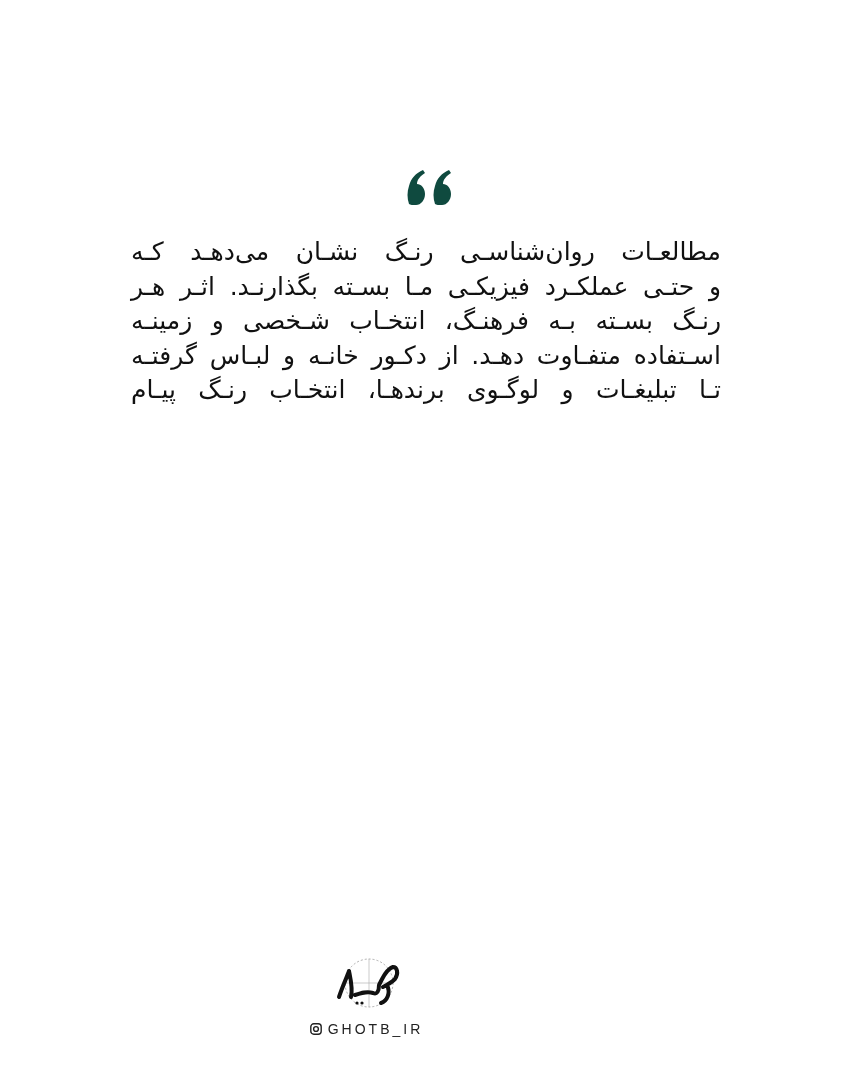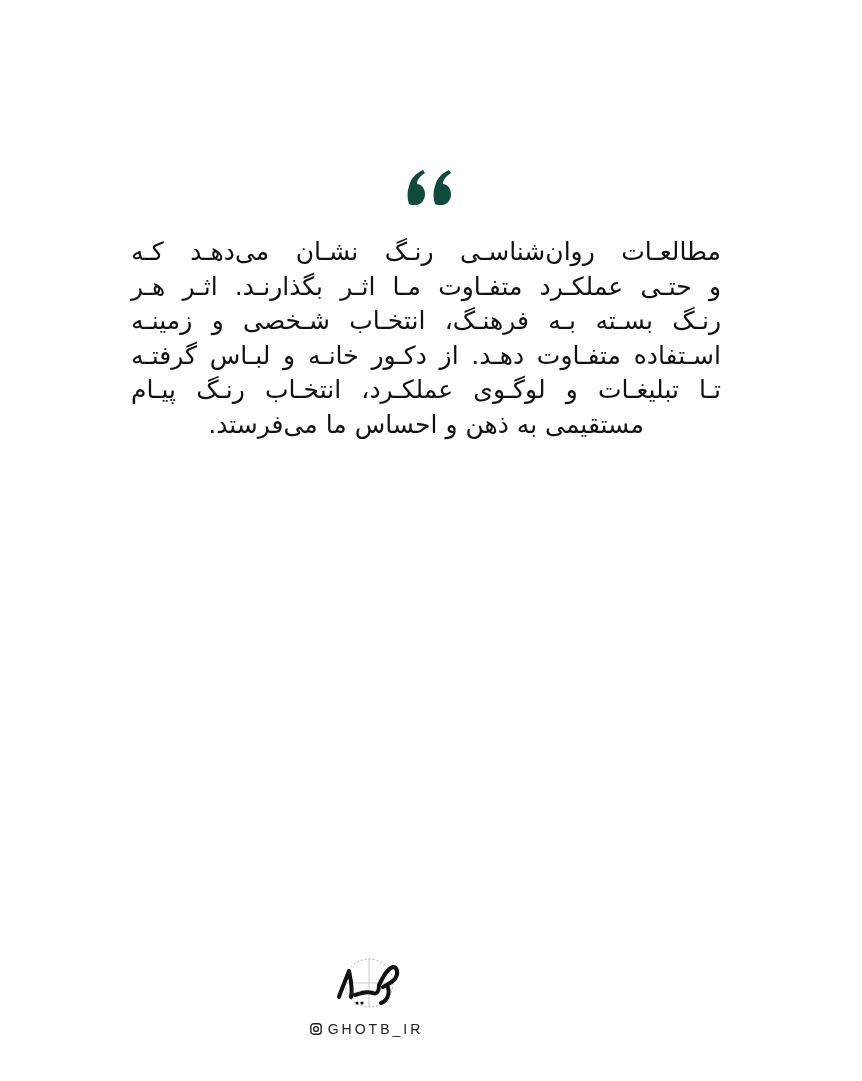--- a/index.html
+++ b/index.html
@@ -90,25 +90,24 @@
 
 <div class="quote-mark">
   <svg width="52" height="40" viewBox="0 0 52 40">
     <path d="M4 36 C2 30 2 24 4 18 C6 10 11 5 18 2 L20 5 C15 8 12 12 12 16 C16 16 20 20 20 26 C20 32 16 37 11 37 C8 37 5 37 4 36 Z" fill="#0f4a3f"></path>
     <path d="M30 36 C28 30 28 24 30 18 C32 10 37 5 44 2 L46 5 C41 8 38 12 38 16 C42 16 46 20 46 26 C46 32 42 37 37 37 C34 37 31 37 30 36 Z" fill="#0f4a3f"></path>
   </svg>
 </div>
 
 <div class="body-text">
   <span class="line">مطالعـات روان‌شناسـی رنـگ نشـان می‌دهـد کـه</span>
-  <span class="line">و حتـی عملکـرد متفـاوت مـا اثـر بگذارنـد. اثـر هـر</span>
+  <span class="line">و حتـی عملکـرد فیزیکـی مـا بسـته بگذارنـد. اثـر هـر</span>
   <span class="line">رنـگ بسـته بـه فرهنـگ، انتخـاب شـخصی و زمینـه</span>
   <span class="line">اسـتفاده متفـاوت دهـد. از دکـور خانـه و لبـاس گرفتـه</span>
-  <span class="line">تـا تبلیغـات و لوگـوی عملکـرد، انتخـاب رنـگ پیـام</span>
-  <span class="line last">مستقیمی به ذهن و احساس ما می‌فرستد.</span>
+  <span class="line">تـا تبلیغـات و لوگـوی برندهـا، انتخـاب رنـگ پیـام</span>
 </div>
 
 <div class="footer">
   <svg class="logo" viewBox="0 0 100 60">
     <circle cx="52" cy="28" r="24" fill="none" stroke="#999" stroke-width="0.8" stroke-dasharray="2 2"></circle>
     <line x1="52" y1="4" x2="52" y2="52" stroke="#aaa" stroke-width="0.6"></line>
     <line x1="28" y1="28" x2="76" y2="28" stroke="#aaa" stroke-width="0.6"></line>
     <path d="M22 42 C26 30 30 22 32 16 M32 16 C34 26 36 34 34 42 M38 40 C44 38 50 36 56 38 C60 40 62 36 62 30 M62 30 C66 22 70 14 76 12 C80 12 82 18 78 24 C74 28 70 30 66 32 M70 30 C74 38 70 46 64 48" fill="none" stroke="#111" stroke-width="4" stroke-linecap="round" stroke-linejoin="round"></path>
     <circle cx="40" cy="48" r="1.6" fill="#111"></circle>
     <circle cx="45" cy="48" r="1.6" fill="#111"></circle>

